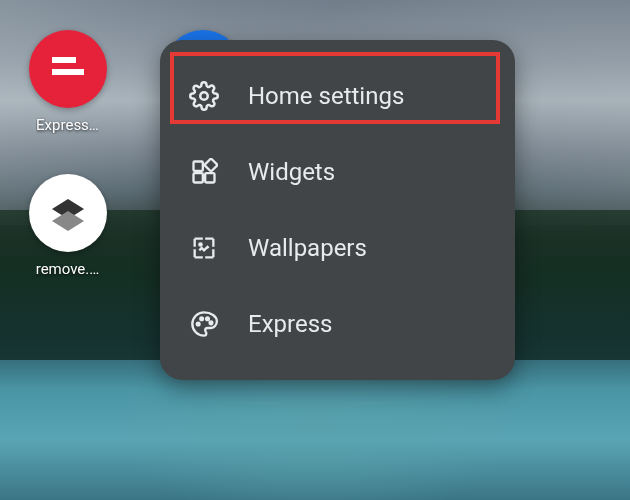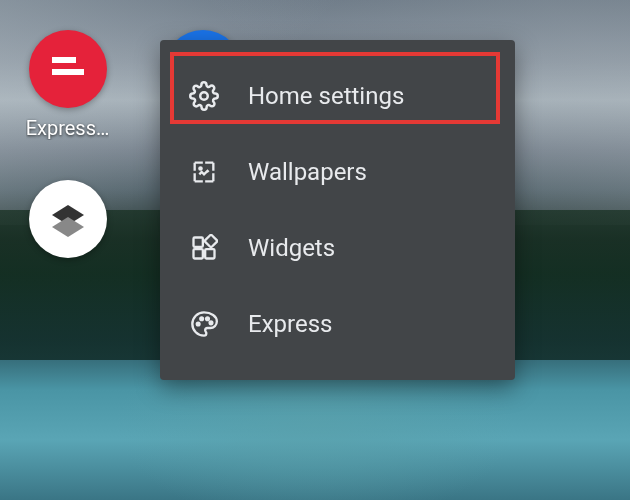--- a/index.html
+++ b/index.html
@@ -63,40 +63,40 @@
       border-radius: 50%;
       display: flex;
       align-items: center;
       justify-content: center;
       font-size: 36px;
       box-shadow: 0 2px 6px rgba(0,0,0,0.3);
     }
     .app-label {
       margin-top: 8px;
       color: #fff;
-      font-size: 20px;
+      font-size: 15px;
       text-shadow: 0 1px 3px rgba(0,0,0,0.8);
       white-space: nowrap;
       overflow: hidden;
       text-overflow: ellipsis;
       max-width: 100%;
     }
     .i-express { background: #e5223a; }
     .i-blue { background: #1a73e8; }
     .i-green { background: #34c759; }
     .i-remove { background: #fff; }
     .i-red { background: #d93025; }
 
     .menu {
       position: absolute;
       left: 160px;
       top: 40px;
       width: 355px;
       background: #424548;
-      border-radius: 4px;
+      border-radius: 22px;
       padding: 18px 0;
       box-shadow: 0 8px 24px rgba(0,0,0,0.4);
     }
     .menu-item {
       display: flex;
       align-items: center;
       padding: 22px 28px;
       gap: 28px;
       cursor: pointer;
     }
@@ -148,58 +148,59 @@
     </div>
   </div>
   <div class="app-row">
     <div class="app">
       <div class="app-icon i-remove">
         <svg width="44" height="44" viewBox="0 0 44 44">
             <path d="M22 8 L38 18 L22 28 L6 18 Z" fill="#333"></path>
             <path d="M22 20 L38 30 L22 40 L6 30 Z" fill="#888"></path>
           </svg>
       </div>
+      <div class="app-label">remove.…</div>
     </div>
     <div class="app">
       <div class="app-icon i-red"></div>
       <div class="app-label">M…</div>
     </div>
   </div>
 </div>
 
 <div class="menu">
   <div class="menu-item">
     <span class="icon">
       <svg width="30" height="30" viewBox="0 0 24 24" fill="none" stroke="currentColor" stroke-width="2">
           <circle cx="12" cy="12" r="3"></circle>
           <path d="M19.4 15a1.65 1.65 0 0 0 .33 1.82l.06.06a2 2 0 1 1-2.83 2.83l-.06-.06a1.65 1.65 0 0 0-1.82-.33 1.65 1.65 0 0 0-1 1.51V21a2 2 0 0 1-4 0v-.09a1.65 1.65 0 0 0-1-1.51 1.65 1.65 0 0 0-1.82.33l-.06.06a2 2 0 1 1-2.83-2.83l.06-.06a1.65 1.65 0 0 0 .33-1.82 1.65 1.65 0 0 0-1.51-1H3a2 2 0 0 1 0-4h.09a1.65 1.65 0 0 0 1.51-1 1.65 1.65 0 0 0-.33-1.82l-.06-.06a2 2 0 1 1 2.83-2.83l.06.06a1.65 1.65 0 0 0 1.82.33h0a1.65 1.65 0 0 0 1-1.51V3a2 2 0 0 1 4 0v.09a1.65 1.65 0 0 0 1 1.51h0a1.65 1.65 0 0 0 1.82-.33l.06-.06a2 2 0 1 1 2.83 2.83l-.06.06a1.65 1.65 0 0 0-.33 1.82v0a1.65 1.65 0 0 0 1.51 1H21a2 2 0 0 1 0 4h-.09a1.65 1.65 0 0 0-1.51 1z"></path>
         </svg>
     </span>
     <span class="label">Home settings</span>
-  </div>
-  <div class="menu-item">
-    <span class="icon">
-      <svg width="28" height="28" viewBox="0 0 24 24" fill="none" stroke="currentColor" stroke-width="2">
-          <path d="M4 4h7M4 4v7M20 4h-7M20 4v7M4 20h7M4 20v-7M20 20h-7M20 20v-7"></path>
-          <path d="M8 14l2-2 2 2 3-3 1 1"></path>
-          <circle cx="9" cy="9" r="1" fill="currentColor"></circle>
-        </svg>
-    </span>
-    <span class="label">Wallpapers</span>
   </div>
   <div class="menu-item">
     <span class="icon">
       <svg width="28" height="28" viewBox="0 0 24 24" fill="currentColor">
           <rect x="3" y="3" width="8" height="8" rx="1" fill="none" stroke="currentColor" stroke-width="2"></rect>
           <rect x="3" y="13" width="8" height="8" rx="1" fill="none" stroke="currentColor" stroke-width="2"></rect>
           <rect x="13" y="13" width="8" height="8" rx="1" fill="none" stroke="currentColor" stroke-width="2"></rect>
           <rect x="14" y="2" width="8" height="8" rx="1" transform="rotate(45 18 6)" fill="none" stroke="currentColor" stroke-width="2"></rect>
         </svg>
     </span>
     <span class="label">Widgets</span>
+  </div>
+  <div class="menu-item">
+    <span class="icon">
+      <svg width="28" height="28" viewBox="0 0 24 24" fill="none" stroke="currentColor" stroke-width="2">
+          <path d="M4 4h7M4 4v7M20 4h-7M20 4v7M4 20h7M4 20v-7M20 20h-7M20 20v-7"></path>
+          <path d="M8 14l2-2 2 2 3-3 1 1"></path>
+          <circle cx="9" cy="9" r="1" fill="currentColor"></circle>
+        </svg>
+    </span>
+    <span class="label">Wallpapers</span>
   </div>
   <div class="menu-item">
     <span class="icon">
       <svg width="28" height="28" viewBox="0 0 24 24" fill="none" stroke="currentColor" stroke-width="2">
           <path d="M12 2C6.5 2 2 6.5 2 12s4.5 10 10 10c1.1 0 2-.9 2-2 0-.5-.2-1-.5-1.3-.3-.4-.5-.8-.5-1.3 0-1.1.9-2 2-2h2.4c3.1 0 5.6-2.5 5.6-5.6C23 5.4 18.1 2 12 2z"></path>
           <circle cx="7" cy="12" r="1.2" fill="currentColor"></circle>
           <circle cx="10" cy="7.5" r="1.2" fill="currentColor"></circle>
           <circle cx="15" cy="7.5" r="1.2" fill="currentColor"></circle>
           <circle cx="18" cy="11" r="1.2" fill="currentColor"></circle>
         </svg>

